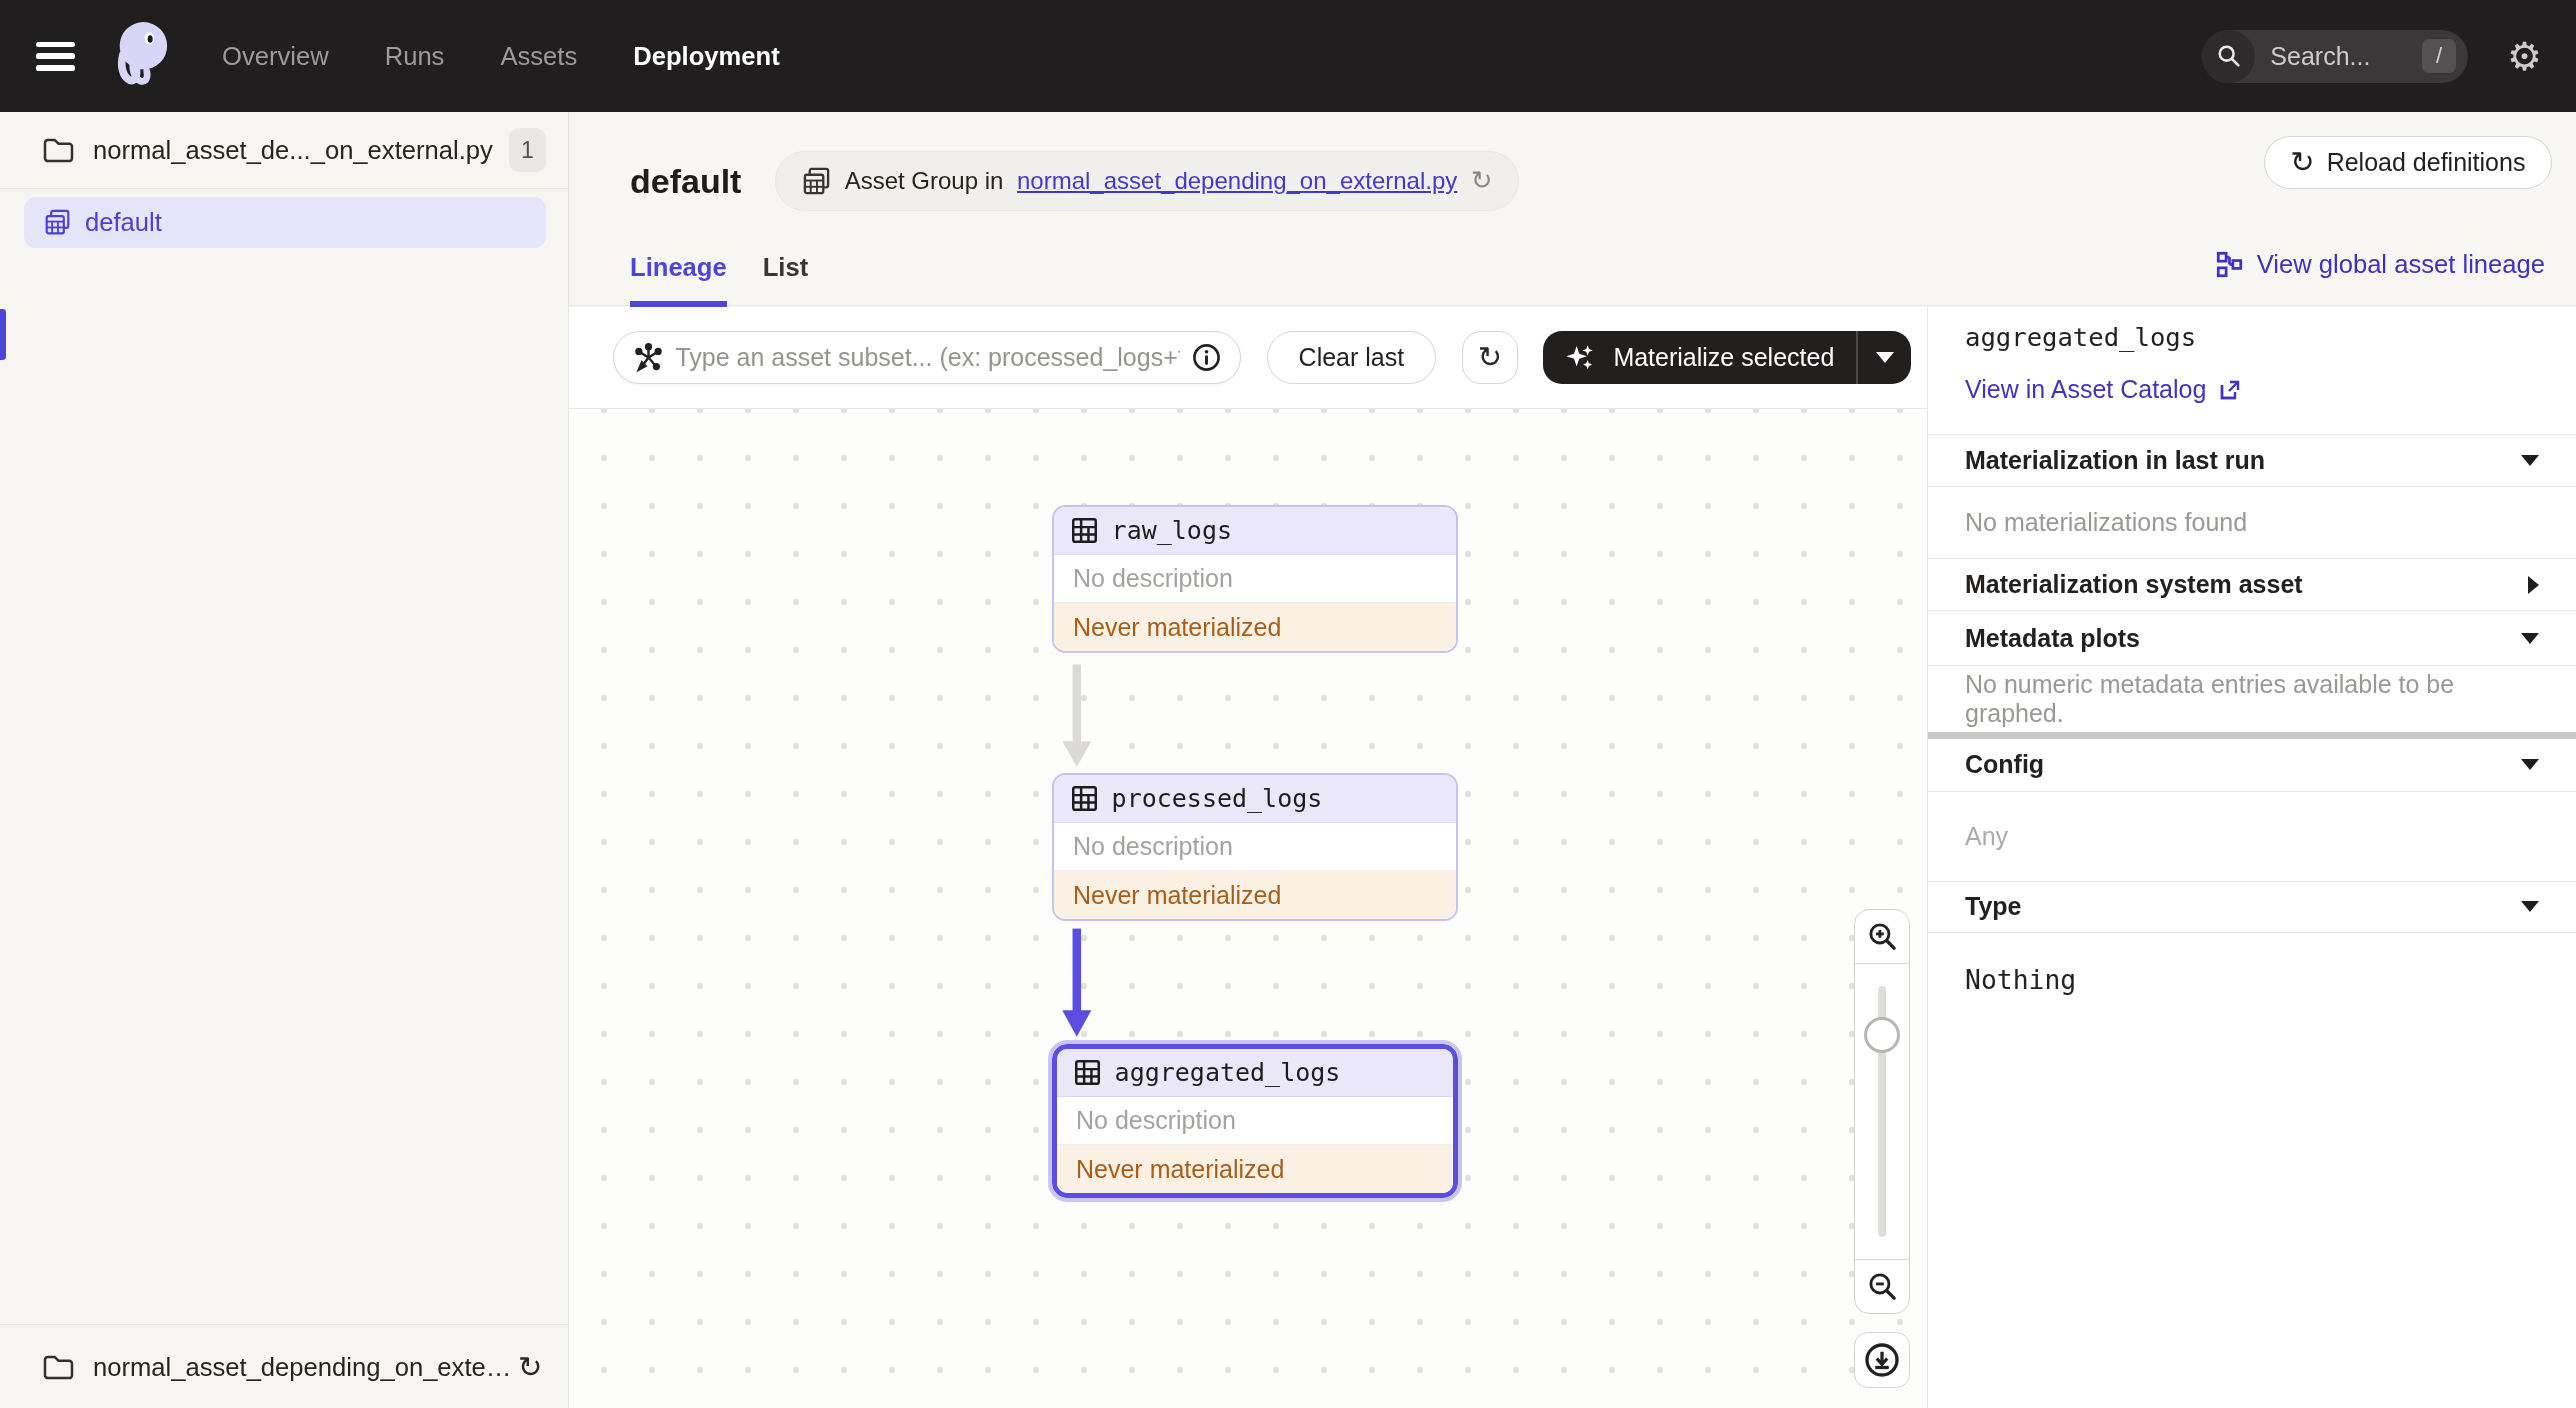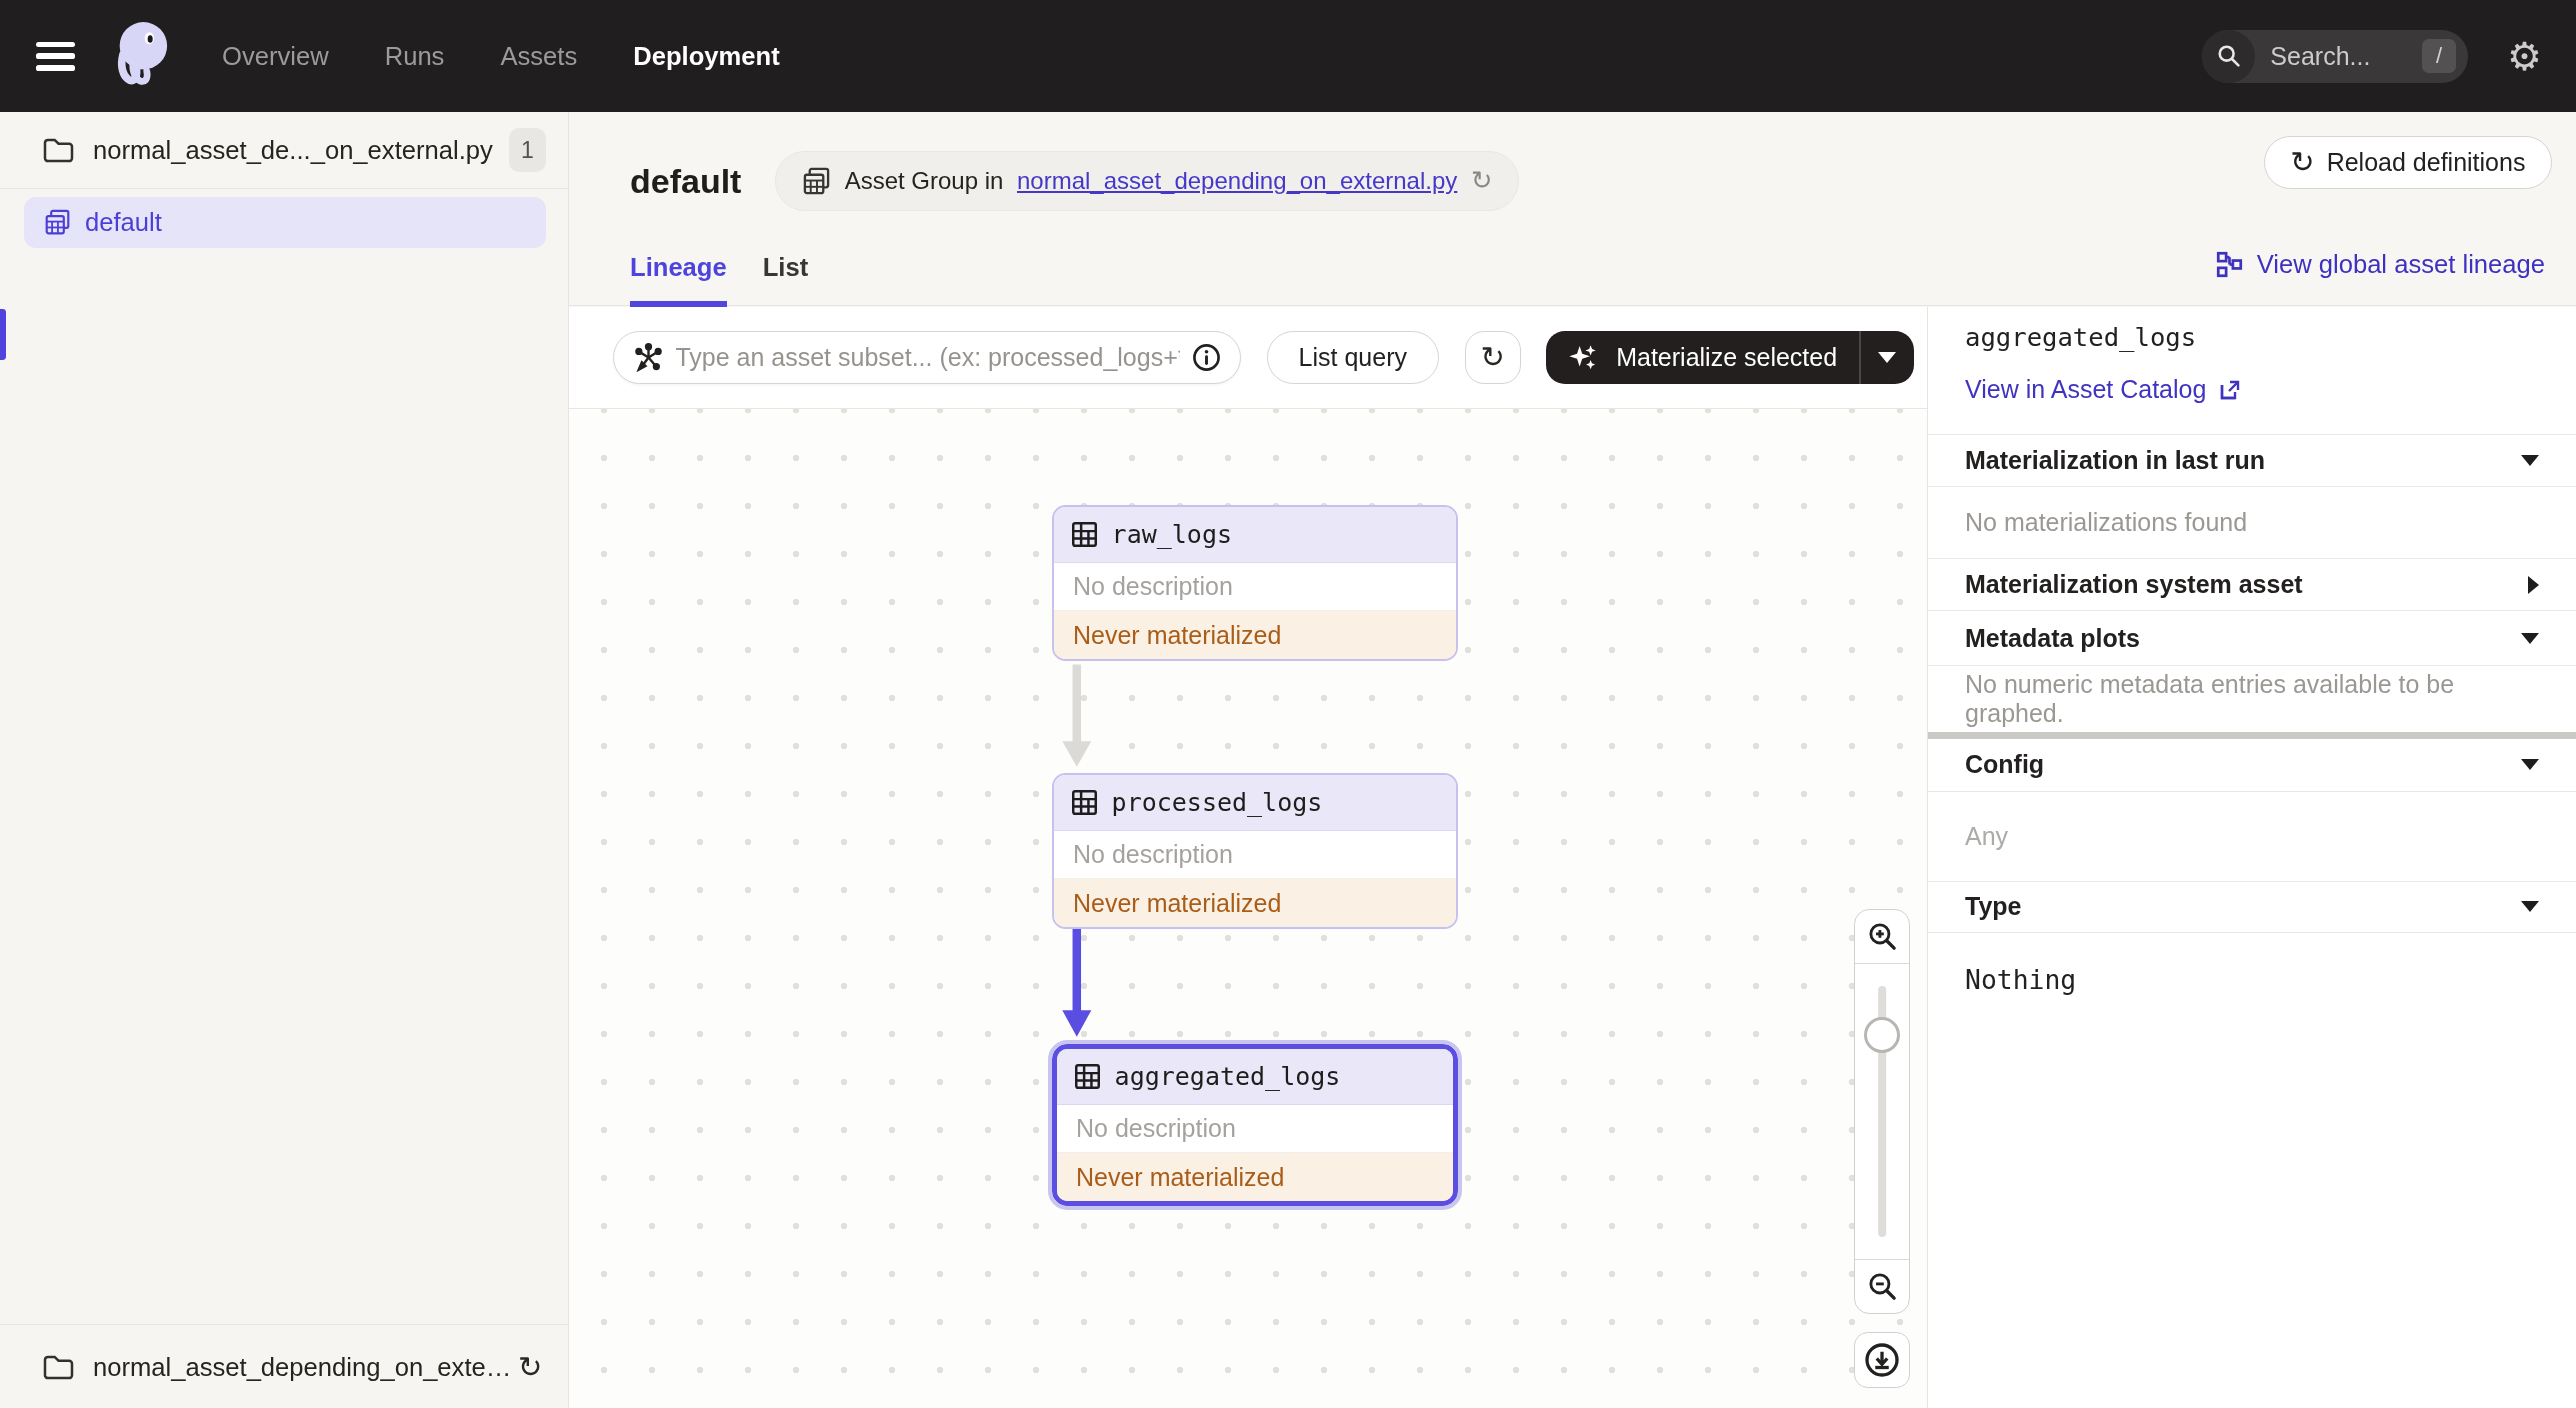--- a/index.html
+++ b/index.html
@@ -88,21 +88,21 @@
   .caret-down-white { width:0; height:0; border-left:9.4px solid transparent; border-right:9.4px solid transparent;
                       border-top:11px solid #FFFFFF; }
 
   
   #canvas { position:absolute; left:569px; top:409px; width:1358px; height:1000px; background:#FDFDFB;
             background-image:radial-gradient(circle, #E2E0DC 3.4px, transparent 3.4px);
             background-size:48px 48px; background-position:11px 25px; }
   #edges { position:absolute; left:0; top:0; pointer-events:none; }
   .node { position:absolute; left:483px; width:406px; background:#FFF; border:2.6px solid #C6C2EF;
           border-radius:13.6px; overflow:hidden; cursor:pointer; }
-  .node-header { height:56px; background:#E9E7F8; border-bottom:1.7px solid #DBD8F1; display:flex;
+  .node-header { height:48px; background:#E9E7F8; border-bottom:1.7px solid #DBD8F1; display:flex;
                  align-items:center; gap:13.6px; padding:0 17px; }
   .node-name { font-family:"DejaVu Sans Mono", monospace; font-size:25px; color:#1F1D1B; }
   .node-desc { height:48px; display:flex; align-items:center; padding:0 19px; font-size:25px;
                color:#A5A29E; border-bottom:1.7px solid #F1EFEB; }
   .node-status { height:48px; display:flex; align-items:center; padding:0 19px; font-size:25px;
                  color:#A95D18; background:#FAF0E3; }
   .node.selected { border:5.1px solid #5B4EE0; border-radius:15.3px; outline:4.3px solid #C9C5F1; }
 
   
   #zoom-control { position:absolute; left:1285px; top:500px; width:56px; height:405px; background:#FFF;
@@ -261,21 +261,21 @@
           <circle cx="18.5" cy="19.5" r="2"></circle>
       </g>
     </svg>
     <input type="text" placeholder="Type an asset subset... (ex: processed_logs+*)" style="">
     <svg width="29" height="29" viewBox="0 0 24 24">
       <circle cx="12" cy="12" r="10" fill="none" stroke="#232120" stroke-width="2.2"></circle>
       <circle cx="12" cy="7.2" r="1.5" fill="#232120"></circle>
       <rect x="10.8" y="10.2" width="2.4" height="8" rx="1.2" fill="#232120"></rect>
     </svg>
   </div>
-  <div class="btn clear-btn">List query</div>
+  <div class="btn clear-btn">Clear last</div>
   <div class="btn icon-btn">
     <span class="refresh-glyph">↻</span>
   </div>
   <div class="materialize-btn">
     <div class="materialize-main">
       <svg width="31" height="31" viewBox="0 0 24 24">
         <path d="M9 3 L11 9 L17 11 L11 13 L9 19 L7 13 L1 11 L7 9 Z" fill="#FFFFFF"></path>
         <path d="M17.5 2.5 L18.6 5.4 L21.5 6.5 L18.6 7.6 L17.5 10.5 L16.4 7.6 L13.5 6.5 L16.4 5.4 Z" fill="#FFFFFF"></path>
         <path d="M17.5 14 L18.5 16.5 L21 17.5 L18.5 18.5 L17.5 21 L16.5 18.5 L14 17.5 L16.5 16.5 Z" fill="#FFFFFF"></path>
       </svg>

